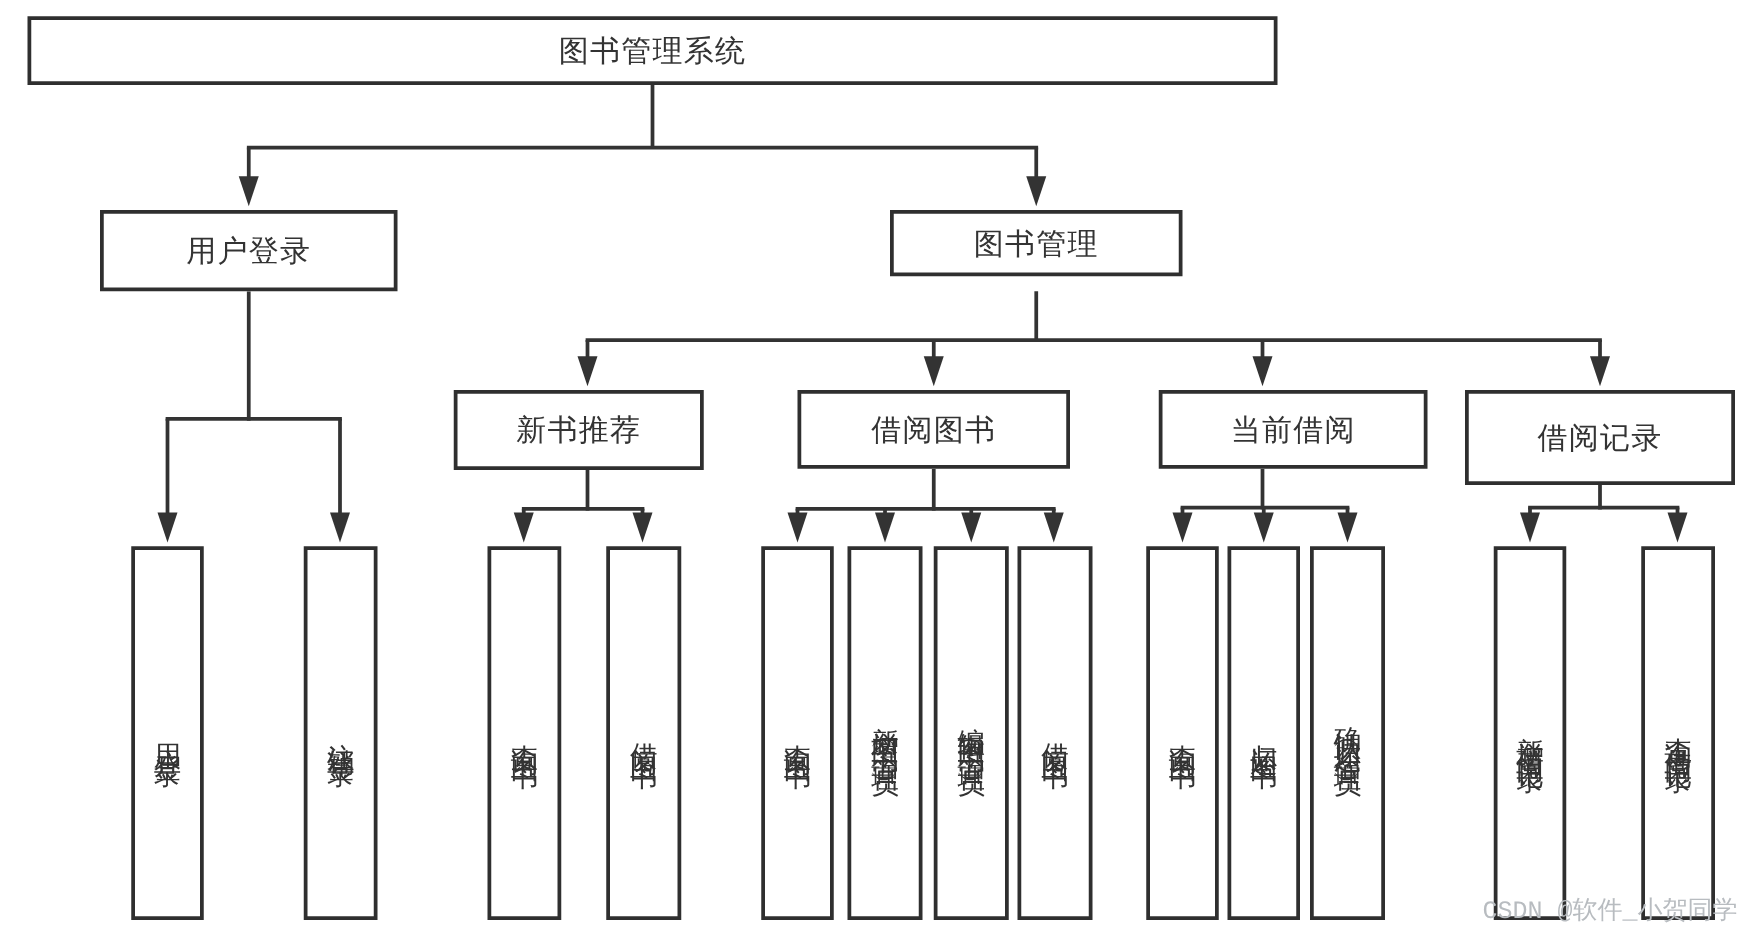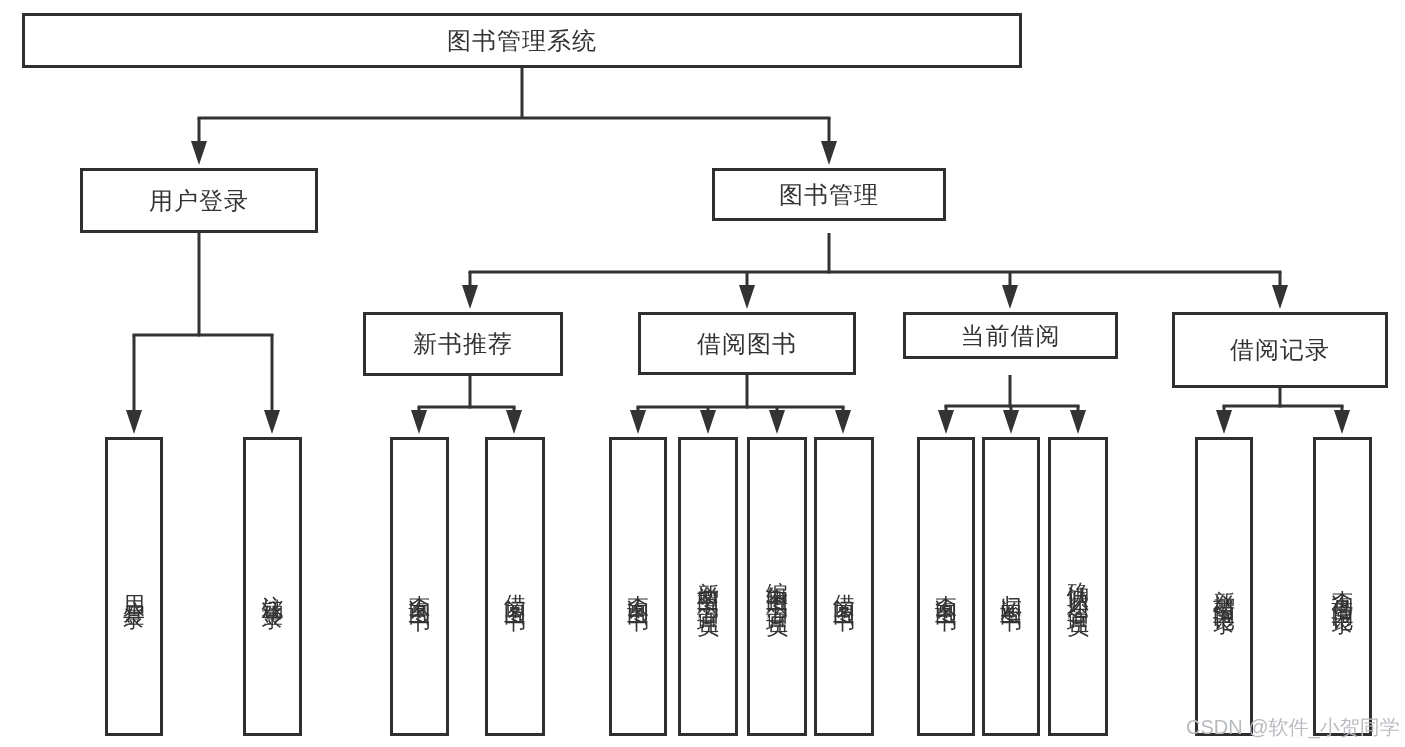--- a/index.html
+++ b/index.html
@@ -31,20 +31,21 @@
     letter-spacing:5px;
     line-height:1;
     white-space:nowrap;
   }
   .watermark{
     position:absolute;
     left:1186px;top:714px;
     font-size:20px;
     color:#b8bcc0;
     white-space:nowrap;
+    font-family:Liberation Mono, monospace;
   }
 </style>
 </head>
 <body>
 
 <div class="canvas">
 
   <svg class="wires" width="1405" height="747" viewBox="0 0 1405 747">
     <g stroke="#333333" stroke-width="3" fill="none">
 
@@ -121,21 +122,21 @@
   <div class="node hbox" style="left:712px;top:168px;width:234px;height:53px">
     <span>图书管理</span>
   </div>
 
   <div class="node hbox" style="left:363px;top:312px;width:200px;height:64px">
     <span>新书推荐</span>
   </div>
   <div class="node hbox" style="left:638px;top:312px;width:218px;height:63px">
     <span>借阅图书</span>
   </div>
-  <div class="node hbox" style="left:903px;top:312px;width:215px;height:47px">
+  <div class="node hbox" style="left:927px;top:312px;width:215px;height:63px">
     <span>当前借阅</span>
   </div>
   <div class="node hbox" style="left:1172px;top:312px;width:216px;height:76px">
     <span>借阅记录</span>
   </div>
 
   <div class="node vbox" style="left:105px;top:437px;width:58px;height:299px">
     <span>用户登录</span>
   </div>
   <div class="node vbox" style="left:243px;top:437px;width:59px;height:299px">

